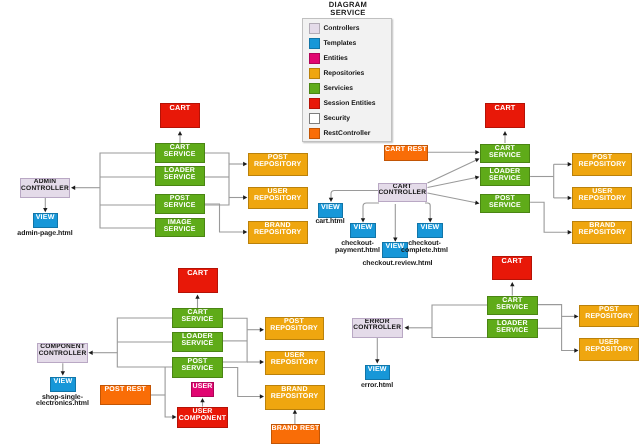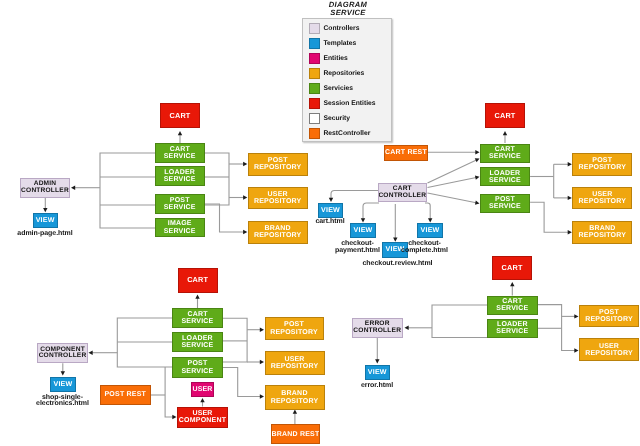--- a/index.html
+++ b/index.html
@@ -1,31 +1,31 @@
 <!DOCTYPE html>
 <html><head>
 <meta charset="utf-8">
 <style>
   html,body{margin:0;padding:0;background:#fff;}
   *{-webkit-font-smoothing:antialiased;text-rendering:geometricPrecision;}
   body{width:640px;height:446px;font-family:"Liberation Sans",sans-serif;overflow:hidden;position:relative;}
   #stage{position:absolute;left:0;top:0;width:640px;height:446px;}
   svg#wires{position:absolute;left:0;top:0;width:640px;height:446px;}
   .node{position:absolute;box-sizing:border-box;display:flex;flex-direction:column;
-        align-items:center;justify-content:center;text-align:center;font-weight:bold;
+        align-items:center;text-align:center;font-weight:bold;
         letter-spacing:0.2px;overflow:hidden;}
   .node span{display:block;line-height:1.02;white-space:nowrap;}
   .lbl{position:absolute;text-align:center;font-weight:bold;color:#161616;line-height:6.6px;white-space:nowrap;letter-spacing:-0.05px;}
   #legend{position:absolute;left:302px;top:18px;width:90px;height:124px;
           background:#f2f2f2;border:1px solid #c0c0c0;box-sizing:border-box;box-shadow:1px 1px 1.5px rgba(0,0,0,0.25);}
   .leg-row{position:absolute;left:6px;height:13px;display:flex;align-items:center;}
   .leg-sw{width:11px;height:11px;box-sizing:border-box;border:1px solid rgba(0,0,0,.22);flex:none;}
   .leg-tx{margin-left:3.4px;font-size:6.75px;font-weight:bold;color:#111;white-space:nowrap;}
   #title{position:absolute;left:303px;top:1px;width:90px;text-align:center;font-size:7.6px;
-         font-weight:bold;color:#1a1a1a;line-height:8.3px;letter-spacing:0.3px;font-style:italic;}
+         font-weight:bold;color:#1a1a1a;line-height:8.3px;letter-spacing:0.3px;}
 </style>
 </head>
 <body>
 
 <div id="stage">
   <div id="title">
     <span>DIAGRAM</span><br>
     <span>SERVICE</span>
   </div>
   <div id="legend">

